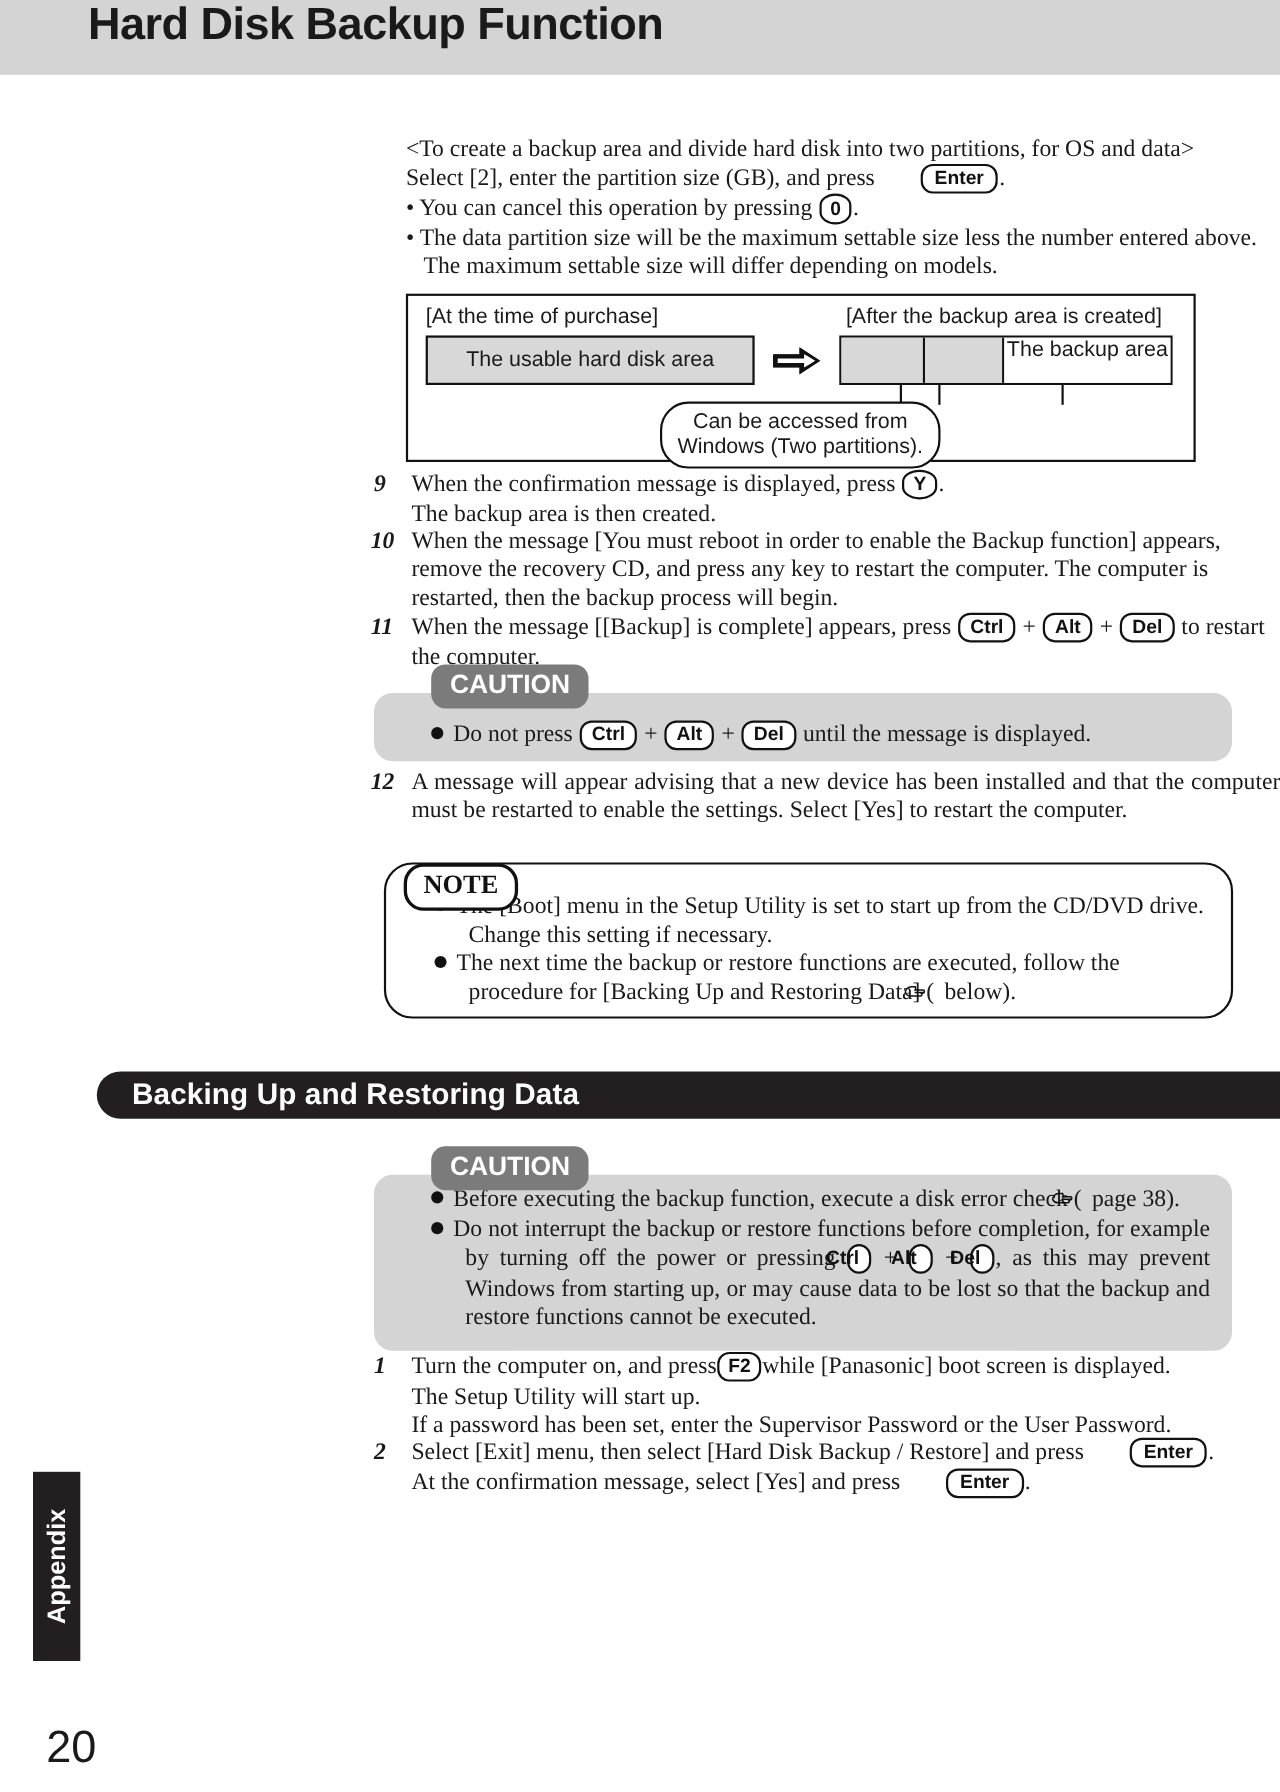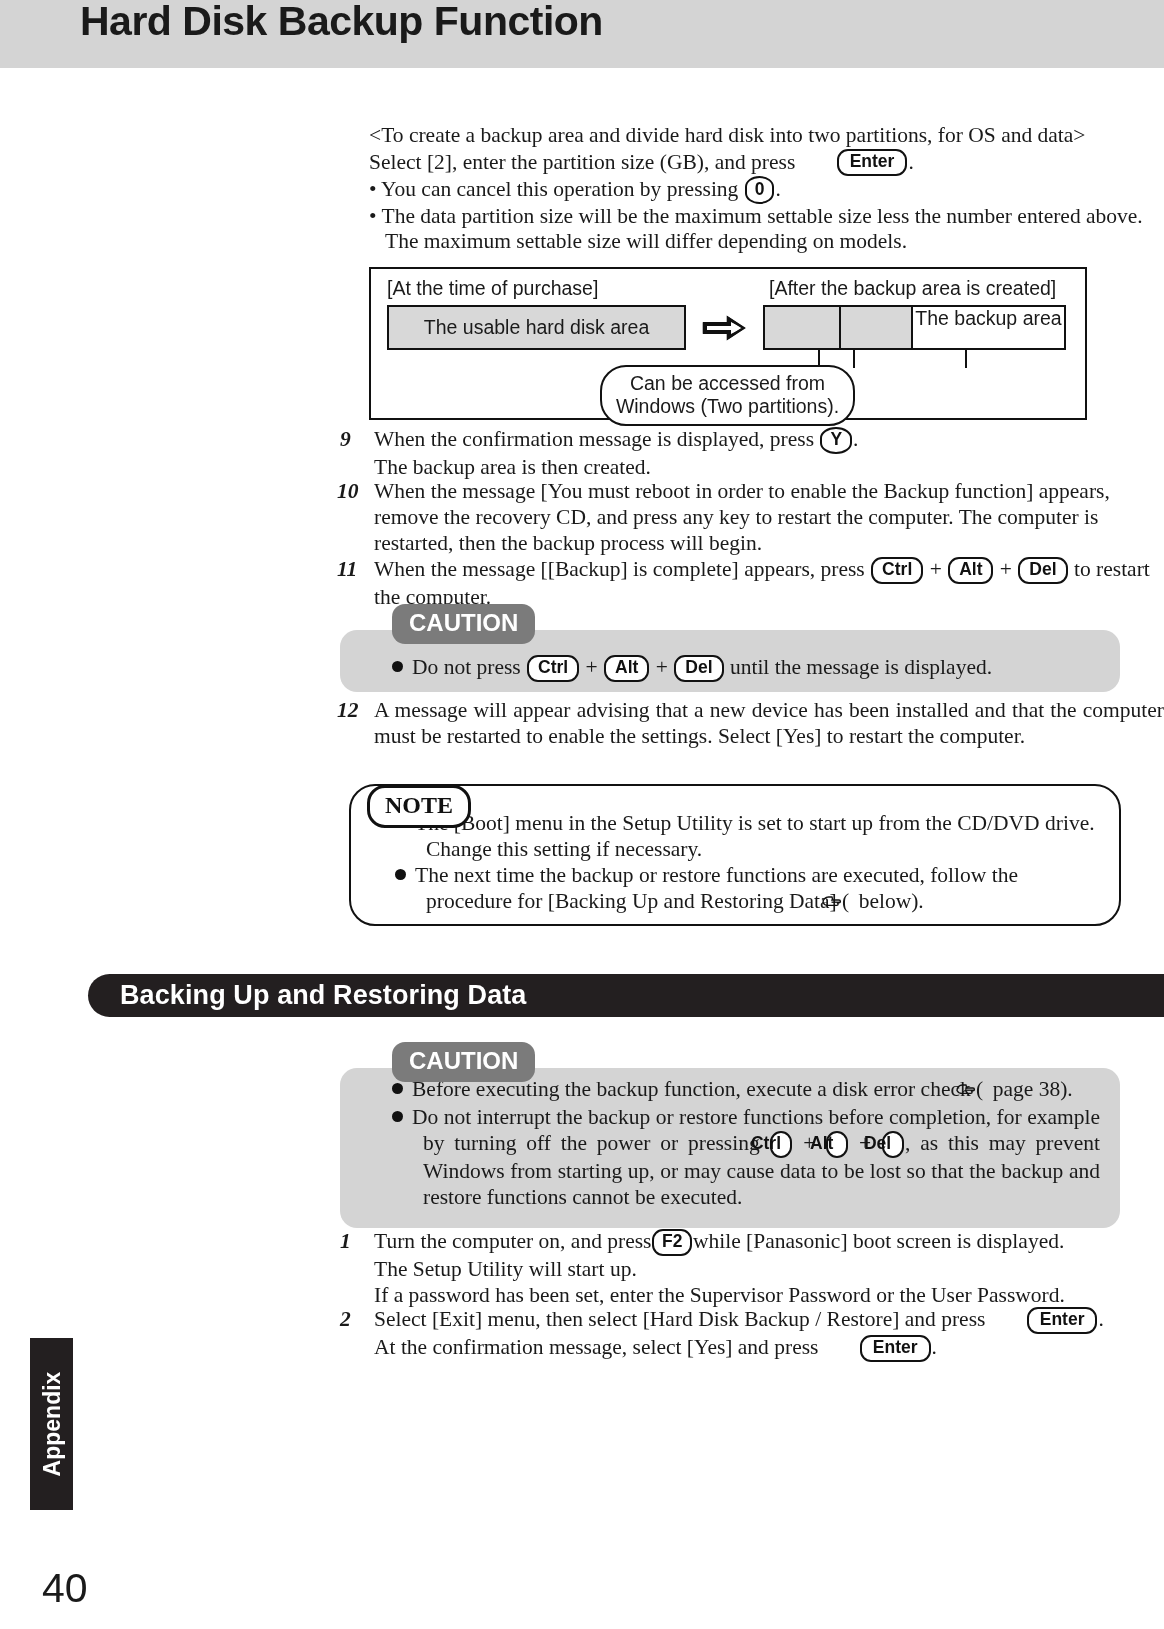--- a/index.html
+++ b/index.html
@@ -457,13 +457,13 @@
         <span class="key k-wide">Enter</span><span>.</span>
       </div>
     </div>
   </div>
 
 </div>
 
 <div class="appendix-tab">
   <span>Appendix</span>
 </div>
-<div class="page-number">40</div>
+<div class="page-number">20</div>
 
 </body></html>

